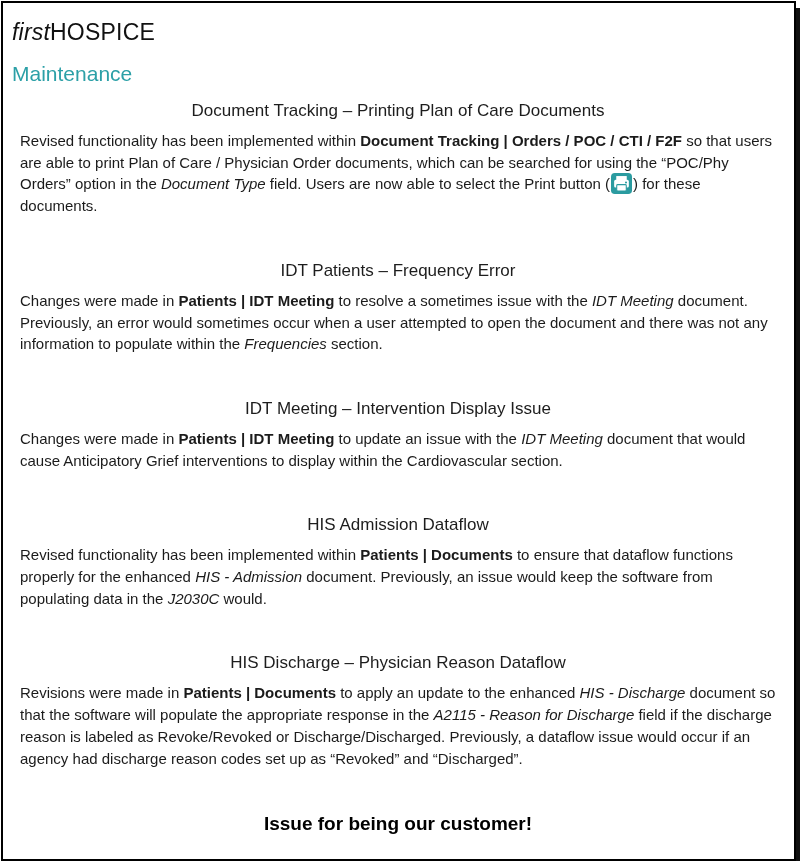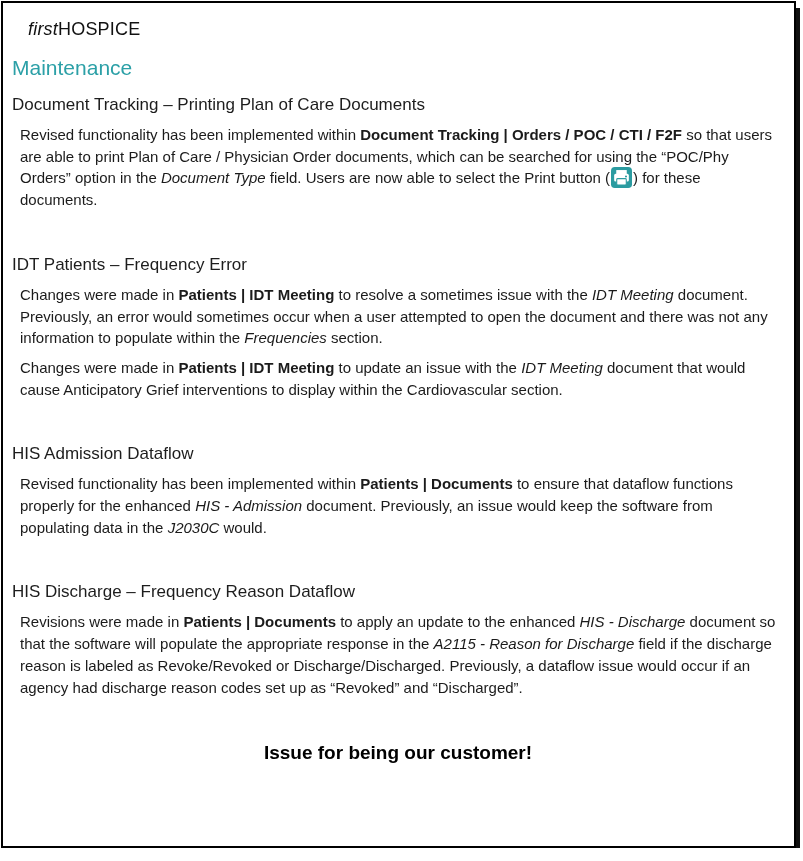--- a/index.html
+++ b/index.html
@@ -13,36 +13,36 @@
     width: 795px;
     min-height: 847px;
     margin: 1px 0 0 1px;
     border: 2px solid #000000;
     background: #ffffff;
     padding: 8px 10px 14px 9px;
     box-shadow: 5px 6px 0 -1px #101010;
     color: #1b1b1b;
   }
   .brand {
-    margin: 8px 0 0 16px;
-    font-size: 18px;
+    margin: 8px 0 0 0;
+    font-size: 23px;
     font-weight: 400;
     color: #111111;
     letter-spacing: 0.2px;
   }
   .brand i { font-style: italic; }
   .maintenance {
     margin: 16px 0 0 0;
     font-size: 21px;
     font-weight: 400;
     color: #2CA0A7;
   }
   .sec-h {
     margin: 44px 0 9px 0;
-    text-align: left;
+    text-align: center;
     font-size: 17px;
     font-weight: 400;
     color: #1d1d1d;
   }
   .sec-h.first { margin-top: 15px; }
   .pbody {
     margin: 8px;
     font-size: 15px;
     line-height: 21.7px;
     color: #1b1b1b;
@@ -84,28 +84,29 @@
             <rect x="6" y="12.2" width="10" height="6.6" rx="1" fill="#ffffff" stroke="#2B9BA0" stroke-width="1.1"></rect>
           </svg></span><span>) for these documents.</span></p>
   </section>
 
   <section>
     <h3 class="sec-h">IDT Patients – Frequency Error</h3>
     <p class="pbody"><span>Changes were made in </span><b>Patients | IDT Meeting</b><span> to resolve a sometimes issue with the </span><i>IDT Meeting</i><span> document. Previously, an error would sometimes occur when a user attempted to open the document and there was not any information to populate within the </span><i>Frequencies</i><span> section.</span></p>
   </section>
 
   <section>
+    <h3 class="sec-h">IDT Meeting – Intervention Display Issue</h3>
     <p class="pbody"><span>Changes were made in </span><b>Patients | IDT Meeting</b><span> to update an issue with the </span><i>IDT Meeting</i><span> document that would cause Anticipatory Grief interventions to display within the Cardiovascular section.</span></p>
   </section>
 
   <section>
     <h3 class="sec-h">HIS Admission Dataflow</h3>
     <p class="pbody"><span>Revised functionality has been implemented within </span><b>Patients | Documents</b><span> to ensure that dataflow functions properly for the enhanced </span><i>HIS - Admission</i><span> document. Previously, an issue would keep the software from populating data in the </span><i>J2030C</i><span> would.</span></p>
   </section>
 
   <section>
-    <h3 class="sec-h">HIS Discharge – Frequency Reason Dataflow</h3>
+    <h3 class="sec-h">HIS Discharge – Physician Reason Dataflow</h3>
     <p class="pbody"><span>Revisions were made in </span><b>Patients | Documents</b><span> to apply an update to the enhanced </span><i>HIS - Discharge</i><span> document so that the software will populate the appropriate response in the </span><i>A2115 - Reason for Discharge</i><span> field if the discharge reason is labeled as Revoke/Revoked or Discharge/Discharged. Previously, a dataflow issue would occur if an agency had discharge reason codes set up as “Revoked” and “Discharged”.</span></p>
   </section>
 
   <p class="footer-thanks">Issue for being our customer!</p>
 
 </div>
 
 </body></html>

